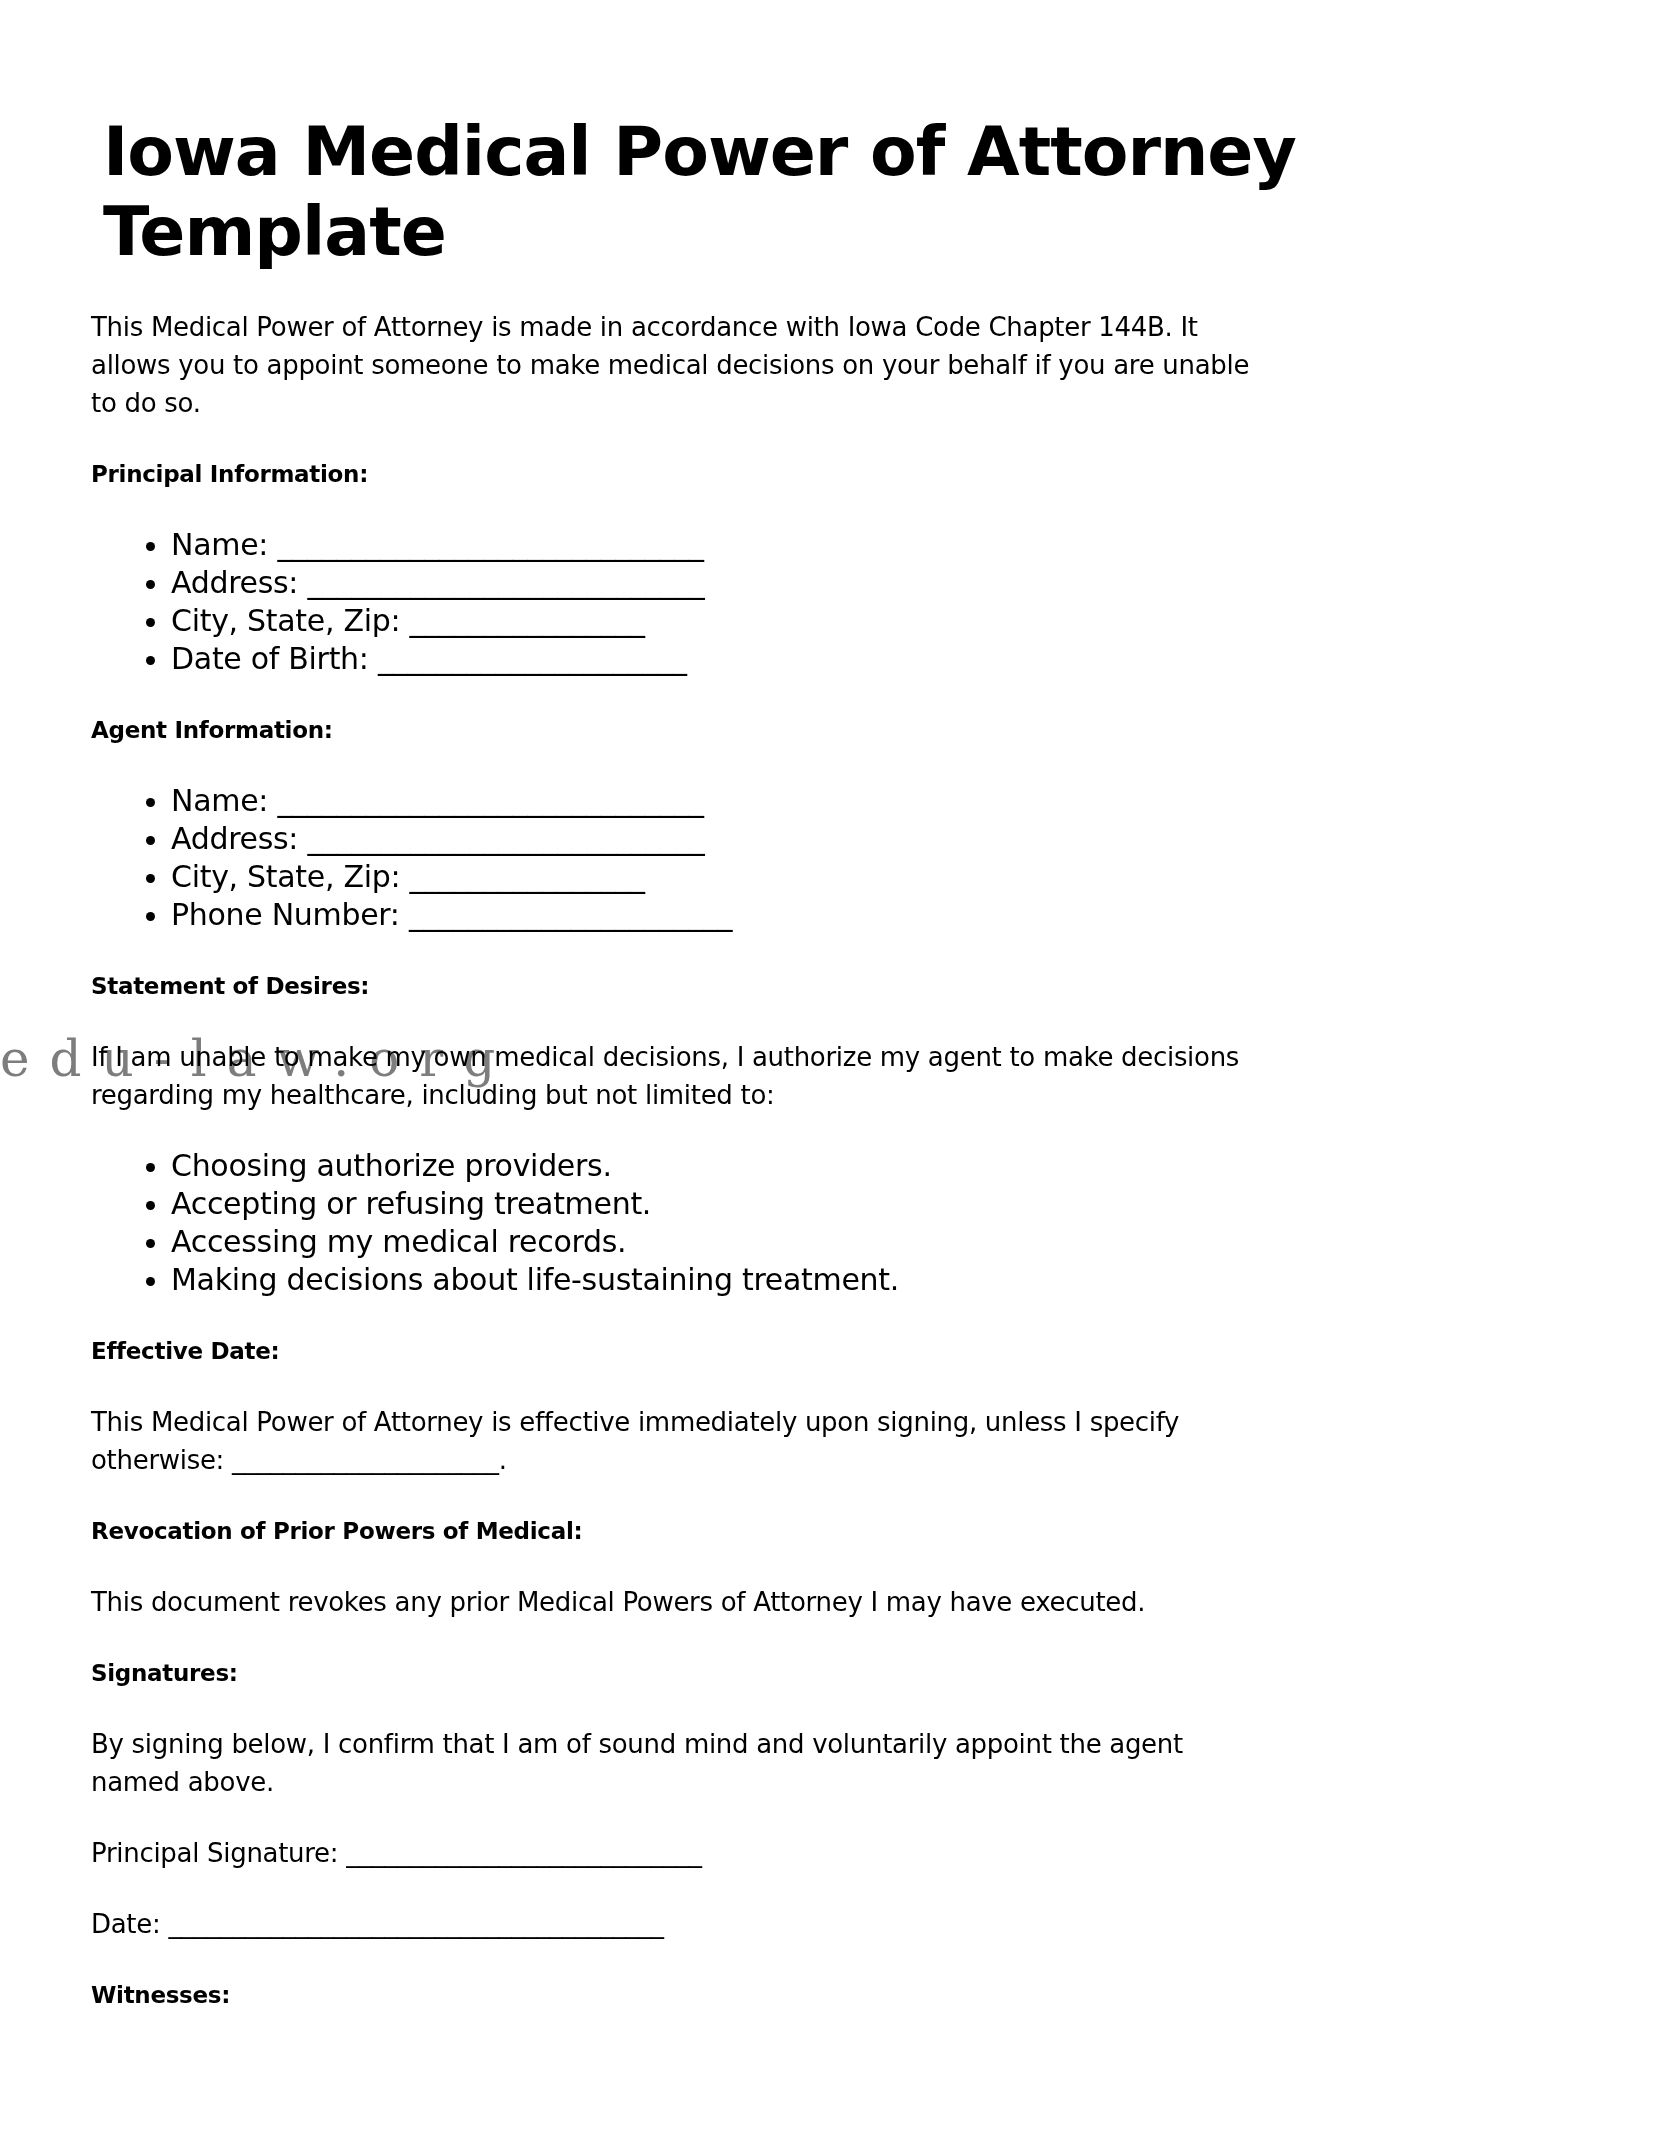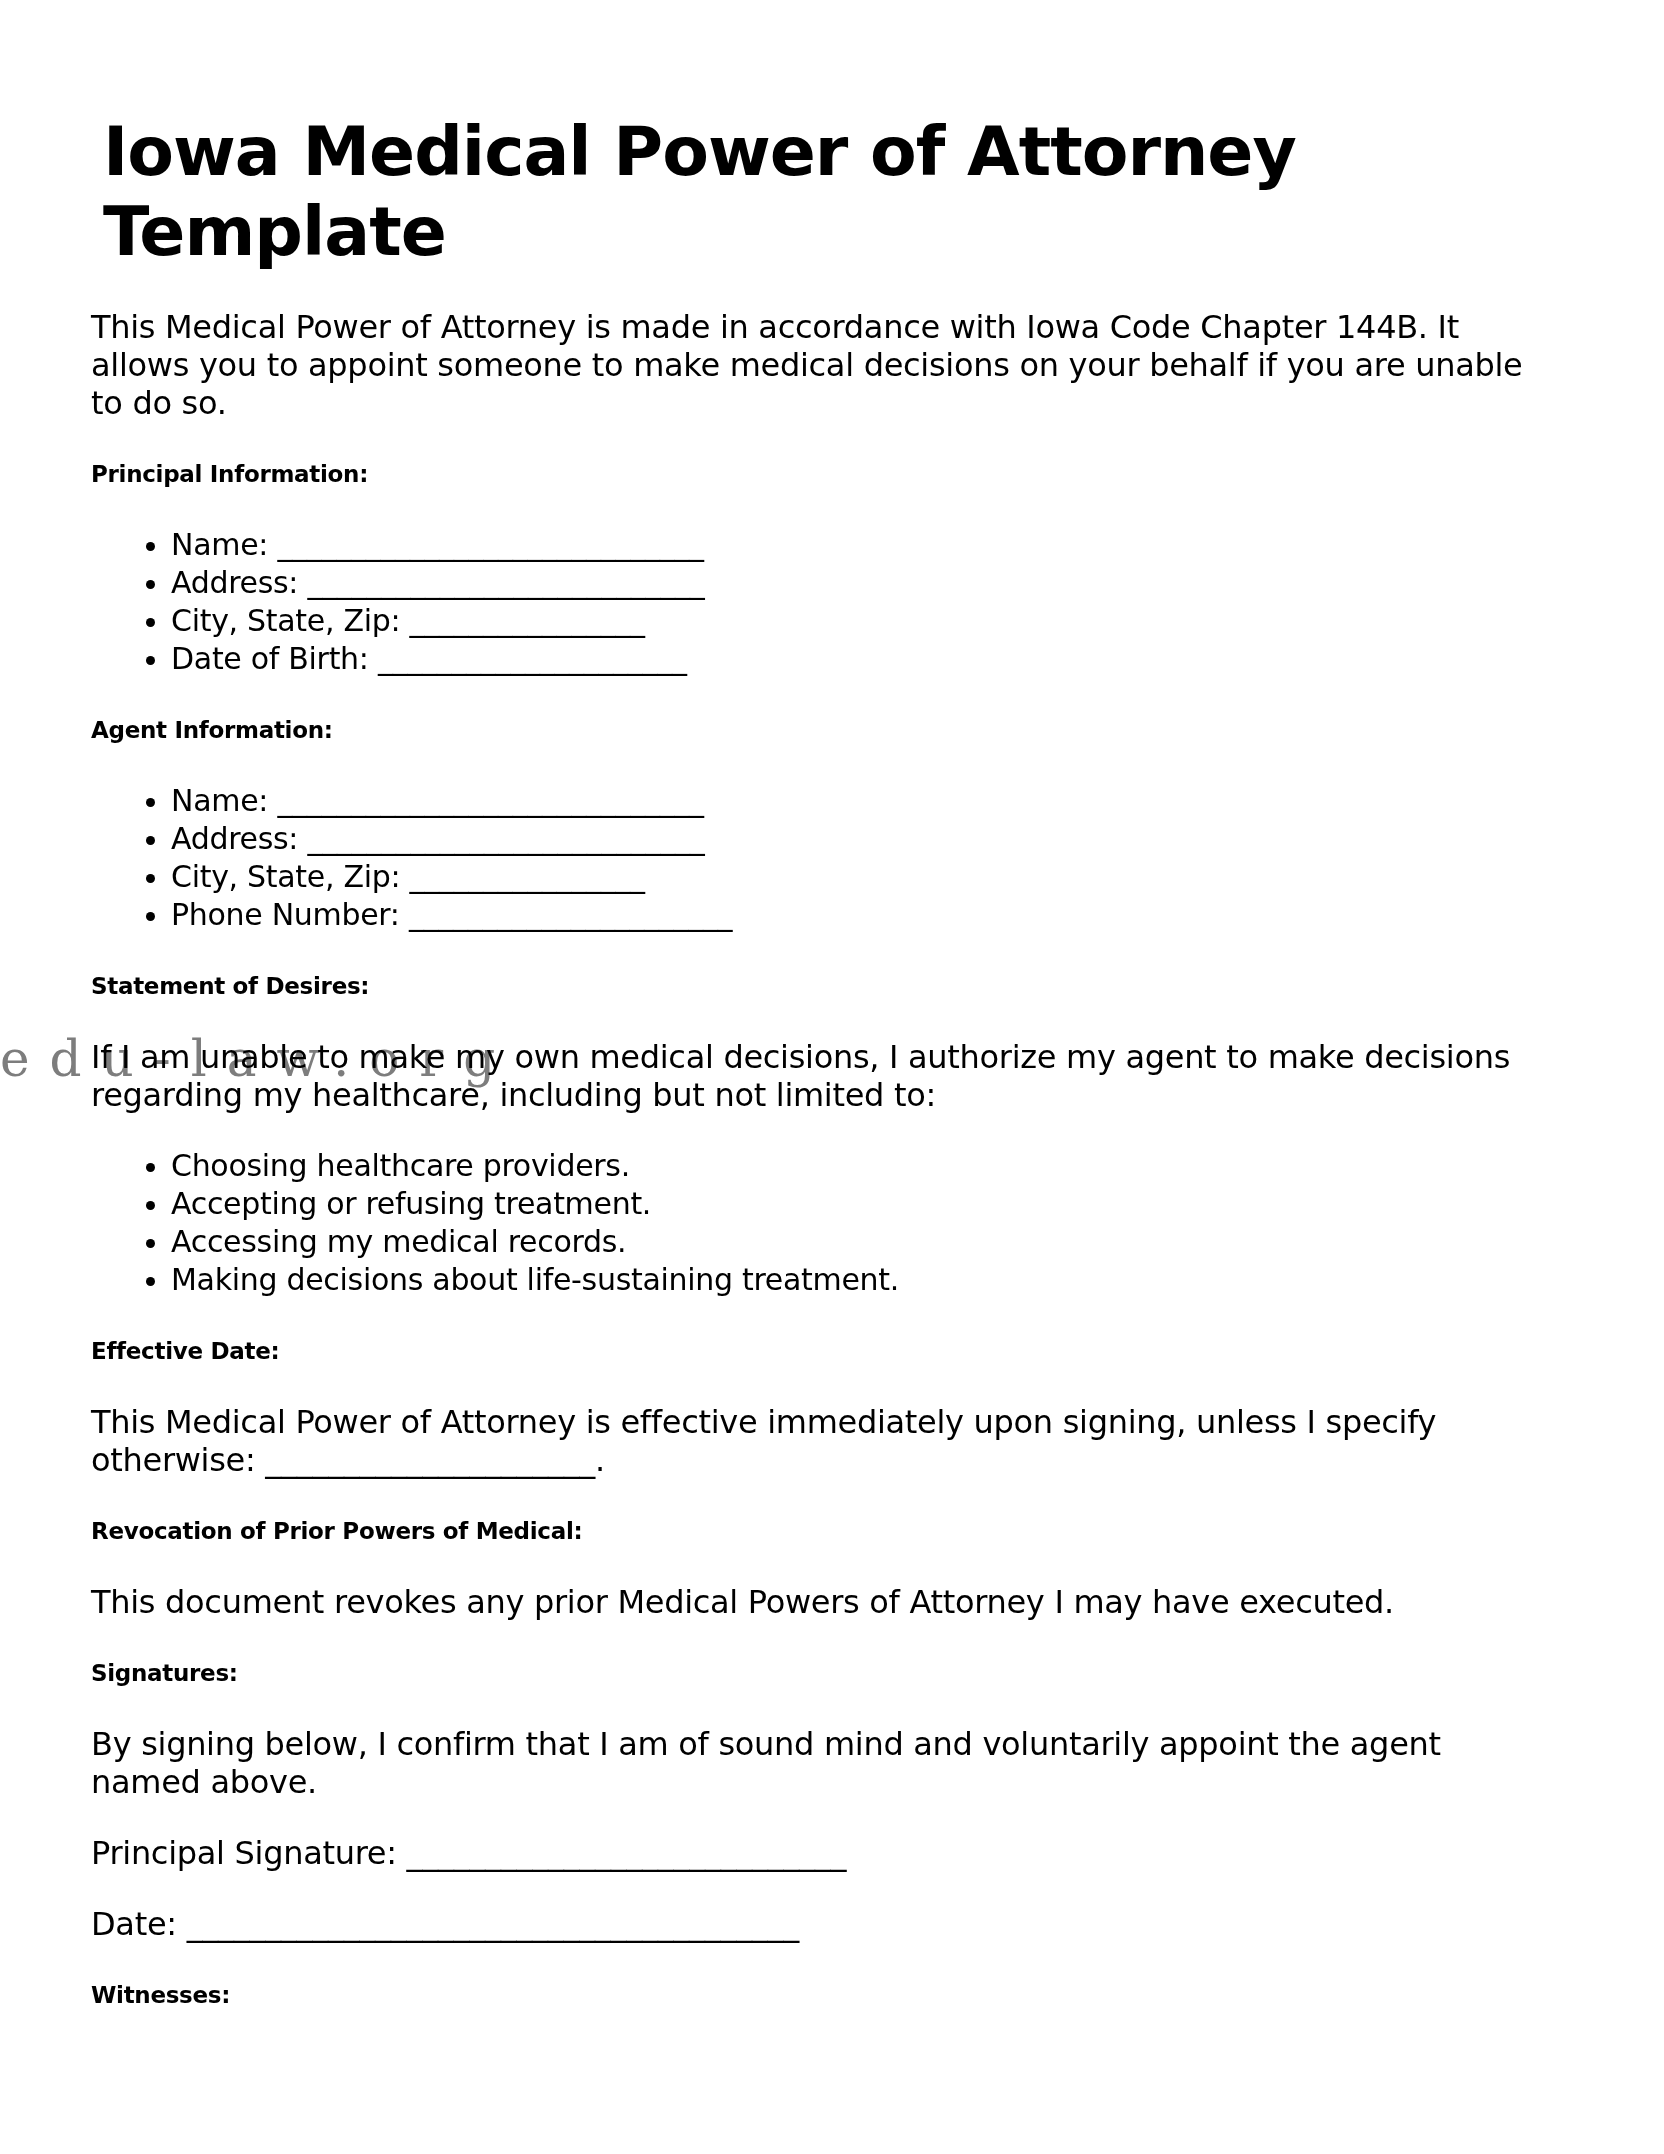--- a/index.html
+++ b/index.html
@@ -31,21 +31,21 @@
   }
   h1{
     font-size:68px;
     line-height:80px;
     font-weight:bold;
     letter-spacing:-1px;
     margin:0 0 36px 12px;
     white-space:pre-line;
   }
   p{
-    font-size:32px;
+    font-size:26px;
     line-height:38px;
     letter-spacing:-0.3px;
     margin:33px 0;
     white-space:pre-line;
   }
   p.sec{
     font-size:23px;
     font-weight:bold;
     white-space:normal;
   }
@@ -94,21 +94,21 @@
     <li><span>City, State, Zip:</span> <span>________________</span></li>
     <li><span>Phone Number:</span> <span>______________________</span></li>
   </ul>
 
   <p class="sec">Statement of Desires:</p>
 
   <p>If I am unable to make my own medical decisions, I authorize my agent to make decisions
 regarding my healthcare, including but not limited to:</p>
 
   <ul>
-    <li>Choosing healthcare providers.</li>
+    <li>Choosing authorize providers.</li>
     <li>Accepting or refusing treatment.</li>
     <li>Accessing my medical records.</li>
     <li>Making decisions about life-sustaining treatment.</li>
   </ul>
 
   <p class="sec">Effective Date:</p>
 
   <p>This Medical Power of Attorney is effective immediately upon signing, unless I specify
 otherwise: _____________________.</p>
 

